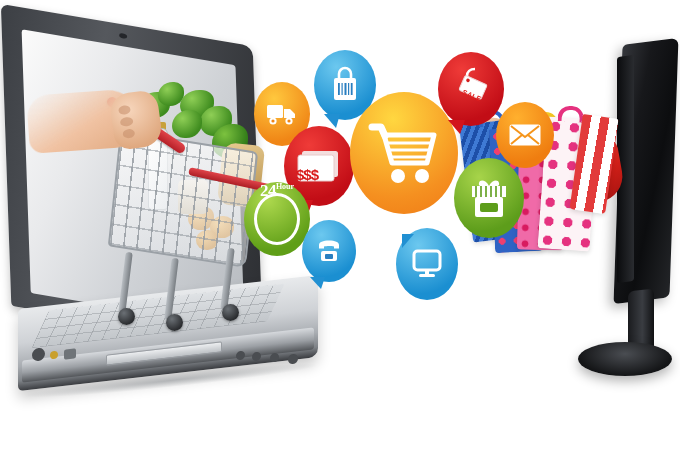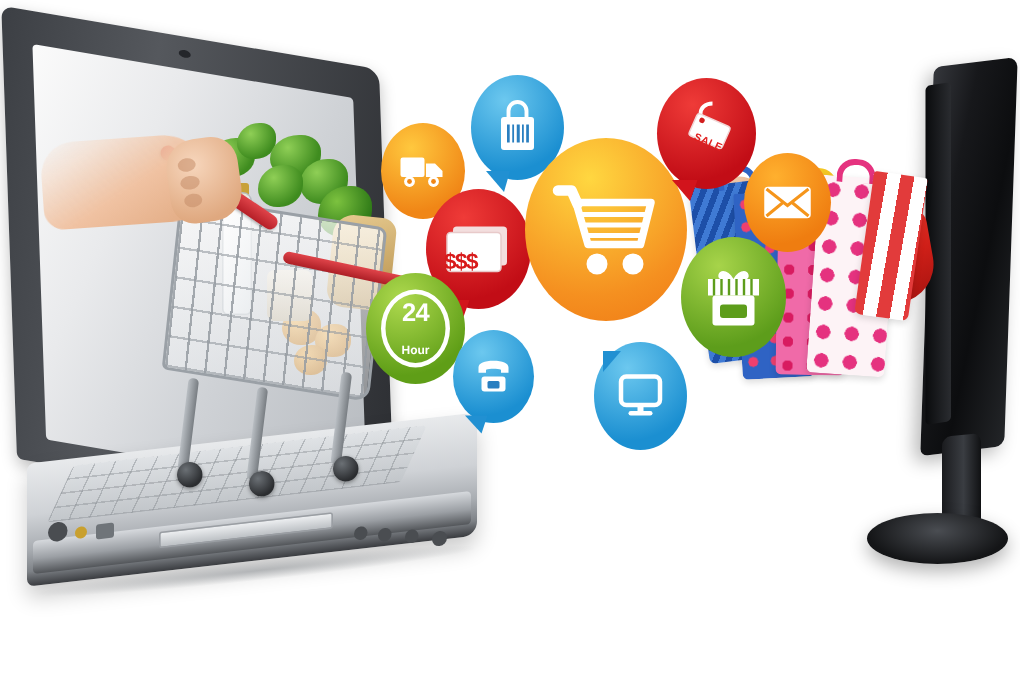--- a/index.html
+++ b/index.html
@@ -230,29 +230,29 @@
   .bub-mail  { left:264px; top:72px; width:58px; height:66px;
     background:radial-gradient(circle at 36% 24%, #ffb02e, #ef7d10 72%); }
   .bub-gift  { left:222px; top:128px; width:70px; height:80px;
     background:radial-gradient(circle at 36% 24%, #a7d44a, #5d9d1b 72%); }
 
   .tail { position:absolute; width:0; height:0; }
 
   .ico { display:block; }
   .cap24 {
     position:absolute; left:0; right:0; top:0; bottom:0;
-    display:flex; flex-direction:column; align-items:center; justify-content:center;
-    color:#ffffff; text-align:center; line-height:1;
+    display:flex; flex-direction:row; align-items:flex-start; justify-content:center;
+    color:#ffffff; text-align:center; line-height:1;font-family:Liberation Serif, serif;
   }
   .ring24 {
     position:absolute; left:50%; top:50%; transform:translate(-50%,-50%);
     width:46px; height:52px; border:3px solid #ffffff; border-radius:50%;
   }
   .t24 { font-size:17px; font-weight:bold; letter-spacing:-.5px; }
-  .thour { font-size:8px; font-weight:bold; margin-top:13px; }
+  .thour { font-size:8px; font-weight:bold; margin-top:1px; }
   .saletag-txt {
     position:absolute; font-size:7px; font-weight:bold; color:#e0201f;
     letter-spacing:.3px; transform:rotate(24deg);
   }
   .money-txt {
     position:absolute; font-size:15px; font-weight:bold; color:#d81b1b;
     letter-spacing:-1px;
   }
 </style>
 </head>

